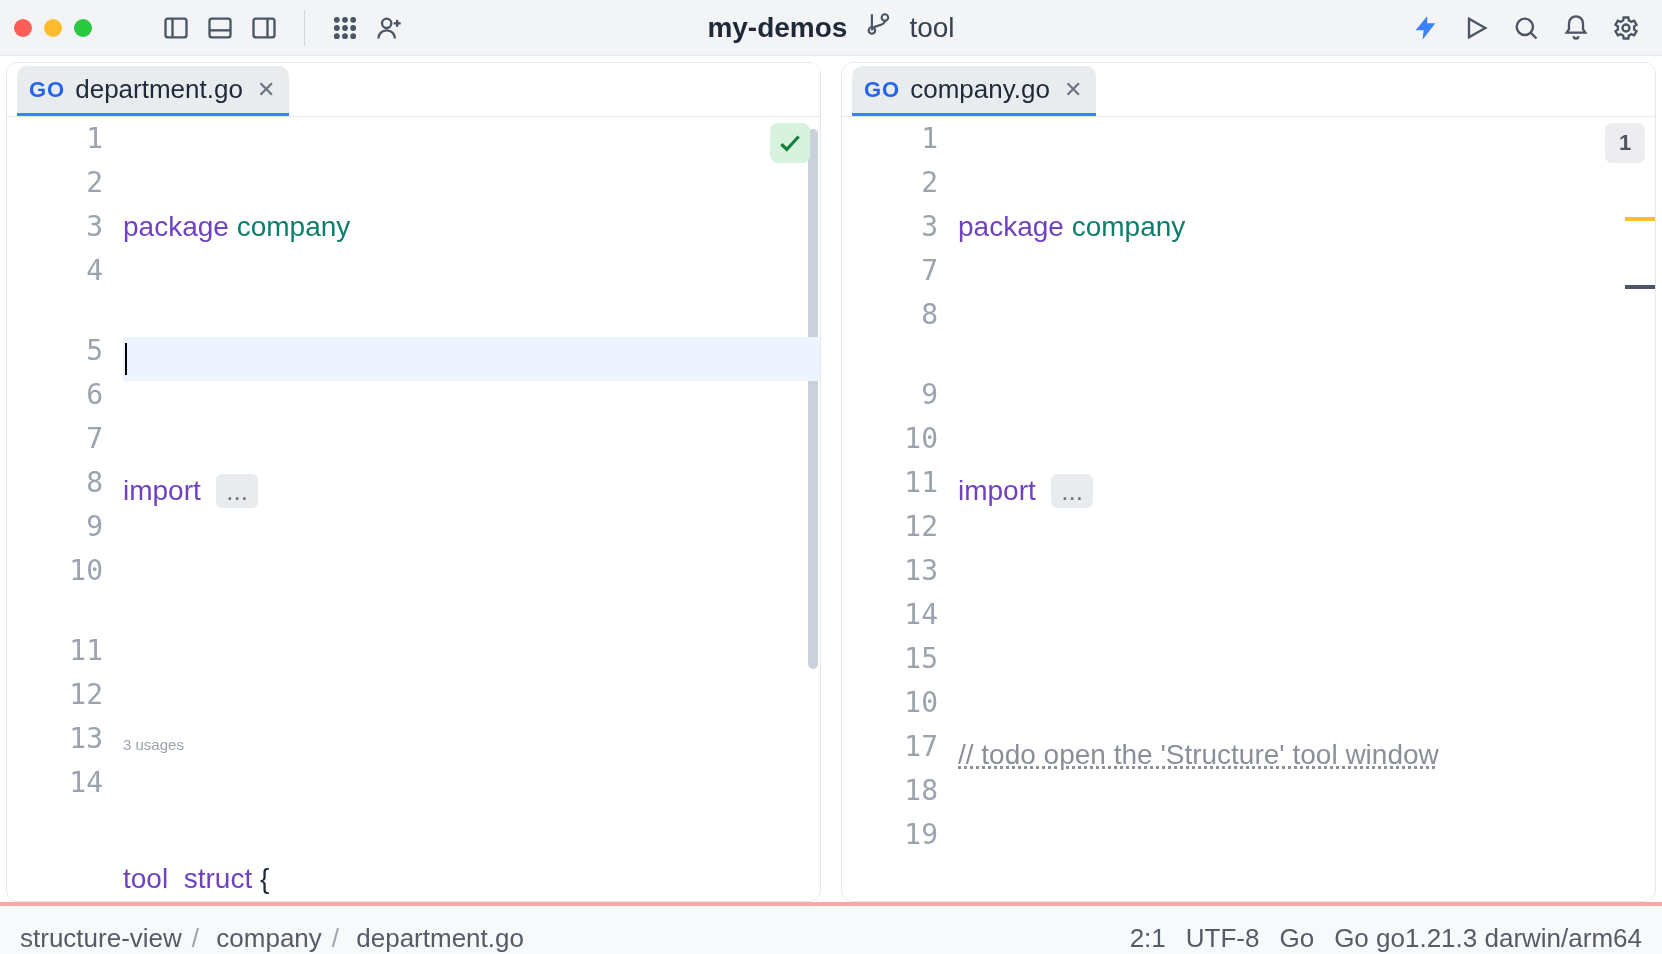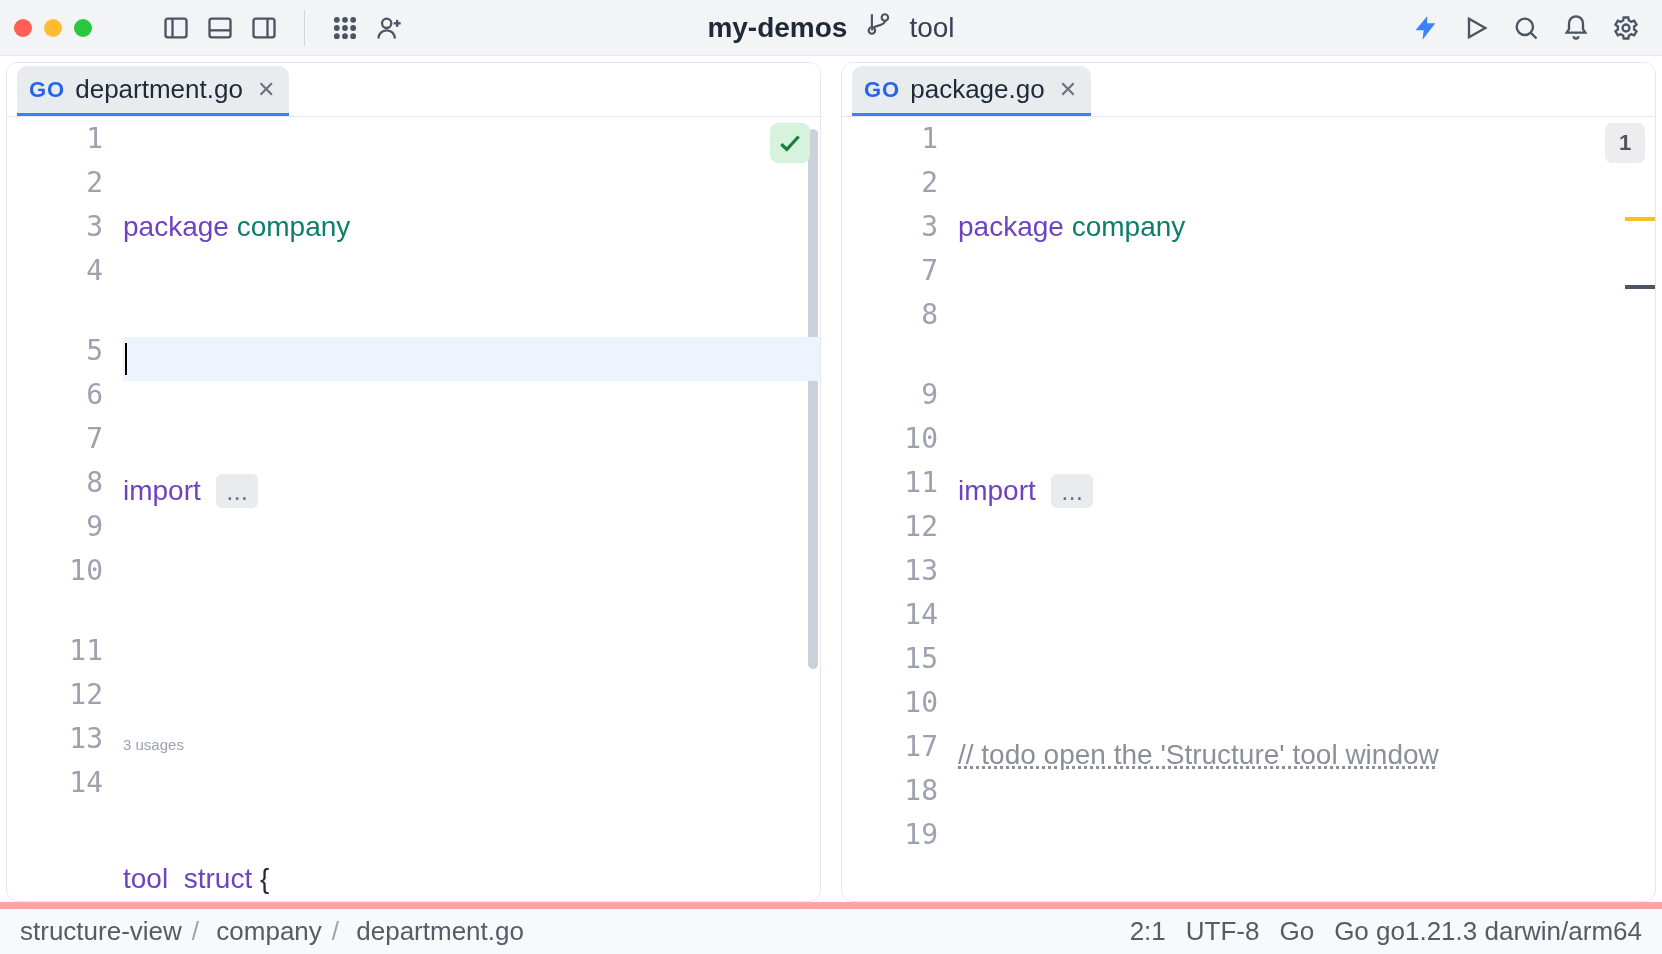--- a/index.html
+++ b/index.html
@@ -122,22 +122,22 @@
   .scroll-thumb{
     position:absolute; right:2px; top:12px;
     width:10px; height:540px;
     background:#cbd1da; border-radius:5px;
   }
   .mark-line{ position:absolute; right:0; width:30px; height:4px; background:#fbbf24;}
   .mark-dark{ position:absolute; right:0; width:30px; height:4px; background:#4b5563;}
 
   
   .statusbar{
-    height:52px; background:#f8f9fb; border-top:7px solid #fca5a5;
-    display:flex; align-items:center; padding:0 20px;
+    height:52px; background:#f8f9fb; border-top:4px solid #fca5a5;
+    display:flex; align-items:flex-end; padding:0 20px;
     font-size:26px; color:#555c66;
   }
   .crumbs span{ color:#555c66;}
   .crumbs .sep{ margin:0 10px; color:#9ca3af;}
   .status-right{ margin-left:auto; display:flex; gap:20px; color:#555c66;}
 </style>
 </head>
 <body>
 
 <div class="titlebar">
@@ -295,21 +295,21 @@
         
         
       </div>
     </div>
   </div>
 
   <div class="pane right">
     <div class="tab-strip">
       <div class="tab">
         <span class="go-badge">GO</span>
-        <span>package.go</span>
+        <span>company.go</span>
         <span class="close-x">✕</span>
       </div>
     </div>
 
     <div class="code-area">
       <div class="warn-badge">1</div>
       <div class="mark-line" style="top:100px"></div>
       <div class="mark-dark" style="top:168px"></div>
 
       <div class="gutter mono">

